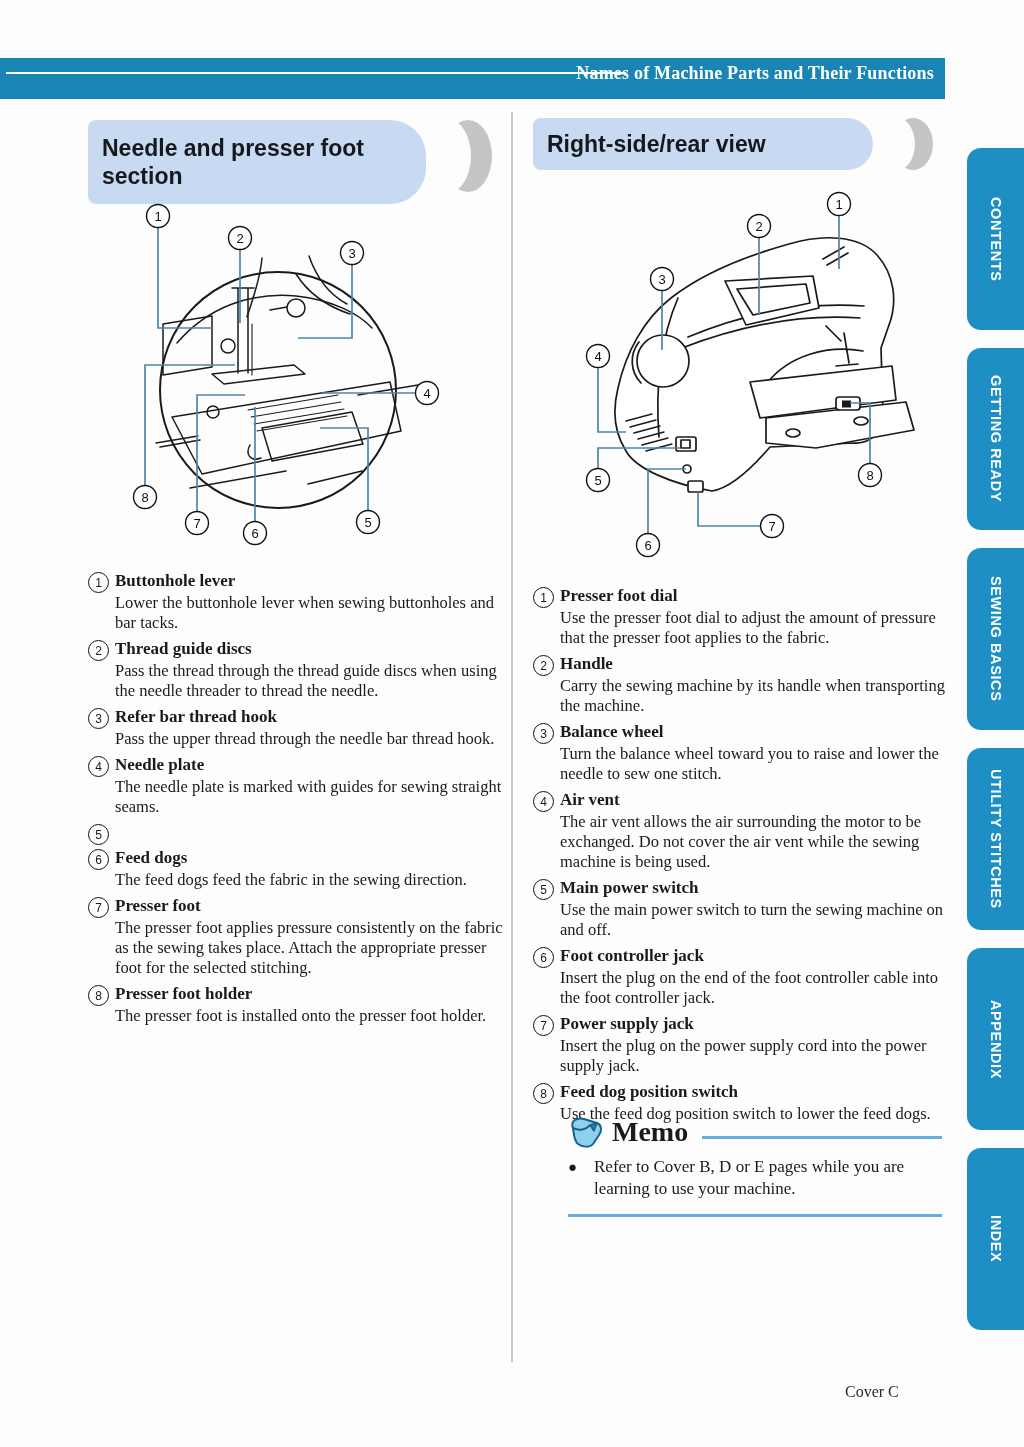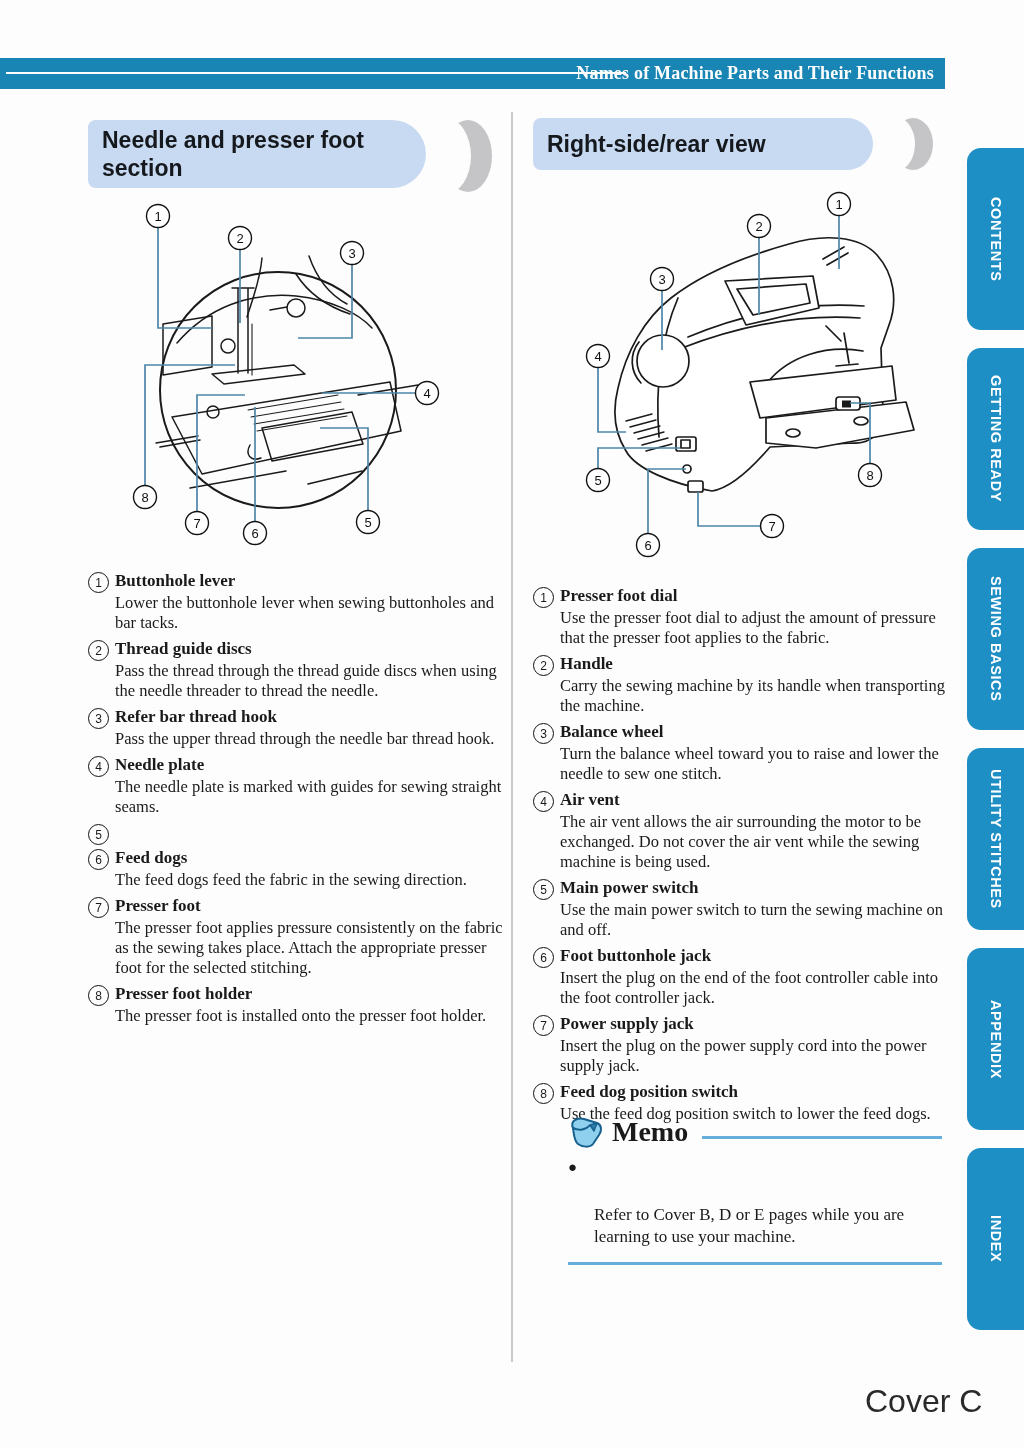--- a/index.html
+++ b/index.html
@@ -1,32 +1,32 @@
 <!DOCTYPE html>
 <html><head>
 <meta charset="utf-8">
 <style>
   html,body{margin:0;padding:0;background:#e8e8e8;}
   .page{position:relative;width:1024px;height:1447px;background:#fdfdfd;margin:0 auto;
         font-family:"Liberation Serif",serif;color:#1a1a1a;overflow:hidden;}
 
   
-  .header-bar{position:absolute;left:0;top:58px;width:945px;height:31px;background:#1985b5;}
+  .header-bar{position:absolute;left:0;top:58px;width:945px;height:41px;background:#1985b5;}
   .header-rule{position:absolute;left:6px;top:14px;width:620px;height:2px;background:#fff;}
   .header-title{position:absolute;right:11px;top:0;height:31px;line-height:31px;
                 color:#fff;font-weight:bold;font-size:18px;letter-spacing:.2px;}
 
   
   .divider-v{position:absolute;left:511px;top:112px;width:2px;height:1250px;background:#c9c9c9;}
 
   
   .section-heading{position:absolute;}
   .heading-pill{background:#c7daf1;font-family:"Liberation Sans",sans-serif;font-weight:bold;
                 color:#15181c;display:flex;align-items:center;}
-  .sh-left .heading-pill{width:338px;height:68px;border-radius:8px 36px 36px 8px;
+  .sh-left .heading-pill{width:338px;height:84px;border-radius:8px 36px 36px 8px;
                          font-size:23px;line-height:28px;padding-left:14px;box-sizing:border-box;}
   .sh-right .heading-pill{width:340px;height:52px;border-radius:8px 26px 26px 8px;
                           font-size:23px;padding-left:14px;box-sizing:border-box;}
   .crescent{position:absolute;top:0;}
 
   
   .diagram{position:absolute;}
 
   
   .parts-list{position:absolute;}
@@ -37,34 +37,34 @@
   .iname{grid-column:2;font-weight:bold;font-size:17px;line-height:22px;}
   .idesc{grid-column:2;font-size:16.5px;line-height:20px;margin-bottom:3px;}
 
   
   .memo{position:absolute;left:568px;top:1114px;width:374px;}
   .memo-head{display:flex;align-items:center;height:36px;}
   .memo-label{font-weight:bold;font-size:28px;margin-left:8px;}
   .memo-rule-top{flex:1;height:3px;background:#66aedc;margin-left:14px;margin-top:10px;}
   .memo-body{display:grid;grid-template-columns:26px 1fr;margin-top:6px;width:356px;}
   .memo-bullet{font-size:15px;line-height:22px;}
-  .memo-text{font-size:17px;line-height:22px;width:330px;margin-top:48px;}
+  .memo-text{font-size:17px;line-height:22px;width:330px;}
   .memo-rule-bottom{height:3px;background:#66aedc;margin-top:14px;width:374px;}
 
   
   .tab{position:absolute;left:967px;width:57px;height:182px;background:#1e8fc4;
        border-radius:14px 0 0 14px;display:flex;align-items:center;justify-content:center;}
   .tab::after{content:"";position:absolute;left:-4px;right:0;bottom:-5px;height:16px;
               background:#0d0d0d;border-radius:14px 0 0 14px;z-index:-1;}
   .tab span{writing-mode:vertical-rl;font-family:"Liberation Sans",sans-serif;
             color:#fff;font-weight:bold;font-size:14.5px;letter-spacing:.6px;white-space:nowrap;}
 
   
-  .page-label{position:absolute;left:865px;top:1383px;font-family:Liberation Sans, sans-serif;
-              font-size:32px;color:#2a2a2a;}
+  .page-label{position:absolute;left:845px;top:1383px;font-family:Liberation Serif, serif;
+              font-size:16px;color:#2a2a2a;}
 </style>
 </head>
 <body>
 
 <div class="page">
 
   <div class="header-bar">
     <div class="header-rule"></div>
     <span class="header-title">Names of Machine Parts and Their Functions</span>
   </div>
@@ -288,21 +288,21 @@
       <div class="iname">Air vent</div>
       <div class="idesc">The air vent allows the air surrounding the motor to be exchanged. Do not cover the air vent while the sewing machine is being used.</div>
     </div>
     <div class="item">
       <span class="cnum">5</span>
       <div class="iname">Main power switch</div>
       <div class="idesc">Use the main power switch to turn the sewing machine on and off.</div>
     </div>
     <div class="item">
       <span class="cnum">6</span>
-      <div class="iname">Foot buttonhole jack</div>
+      <div class="iname">Foot controller jack</div>
       <div class="idesc">Insert the plug on the end of the foot controller cable into the foot controller jack.</div>
     </div>
     <div class="item">
       <span class="cnum">7</span>
       <div class="iname">Power supply jack</div>
       <div class="idesc">Insert the plug on the power supply cord into the power supply jack.</div>
     </div>
     <div class="item">
       <span class="cnum">8</span>
       <div class="iname">Feed dog position switch</div>

